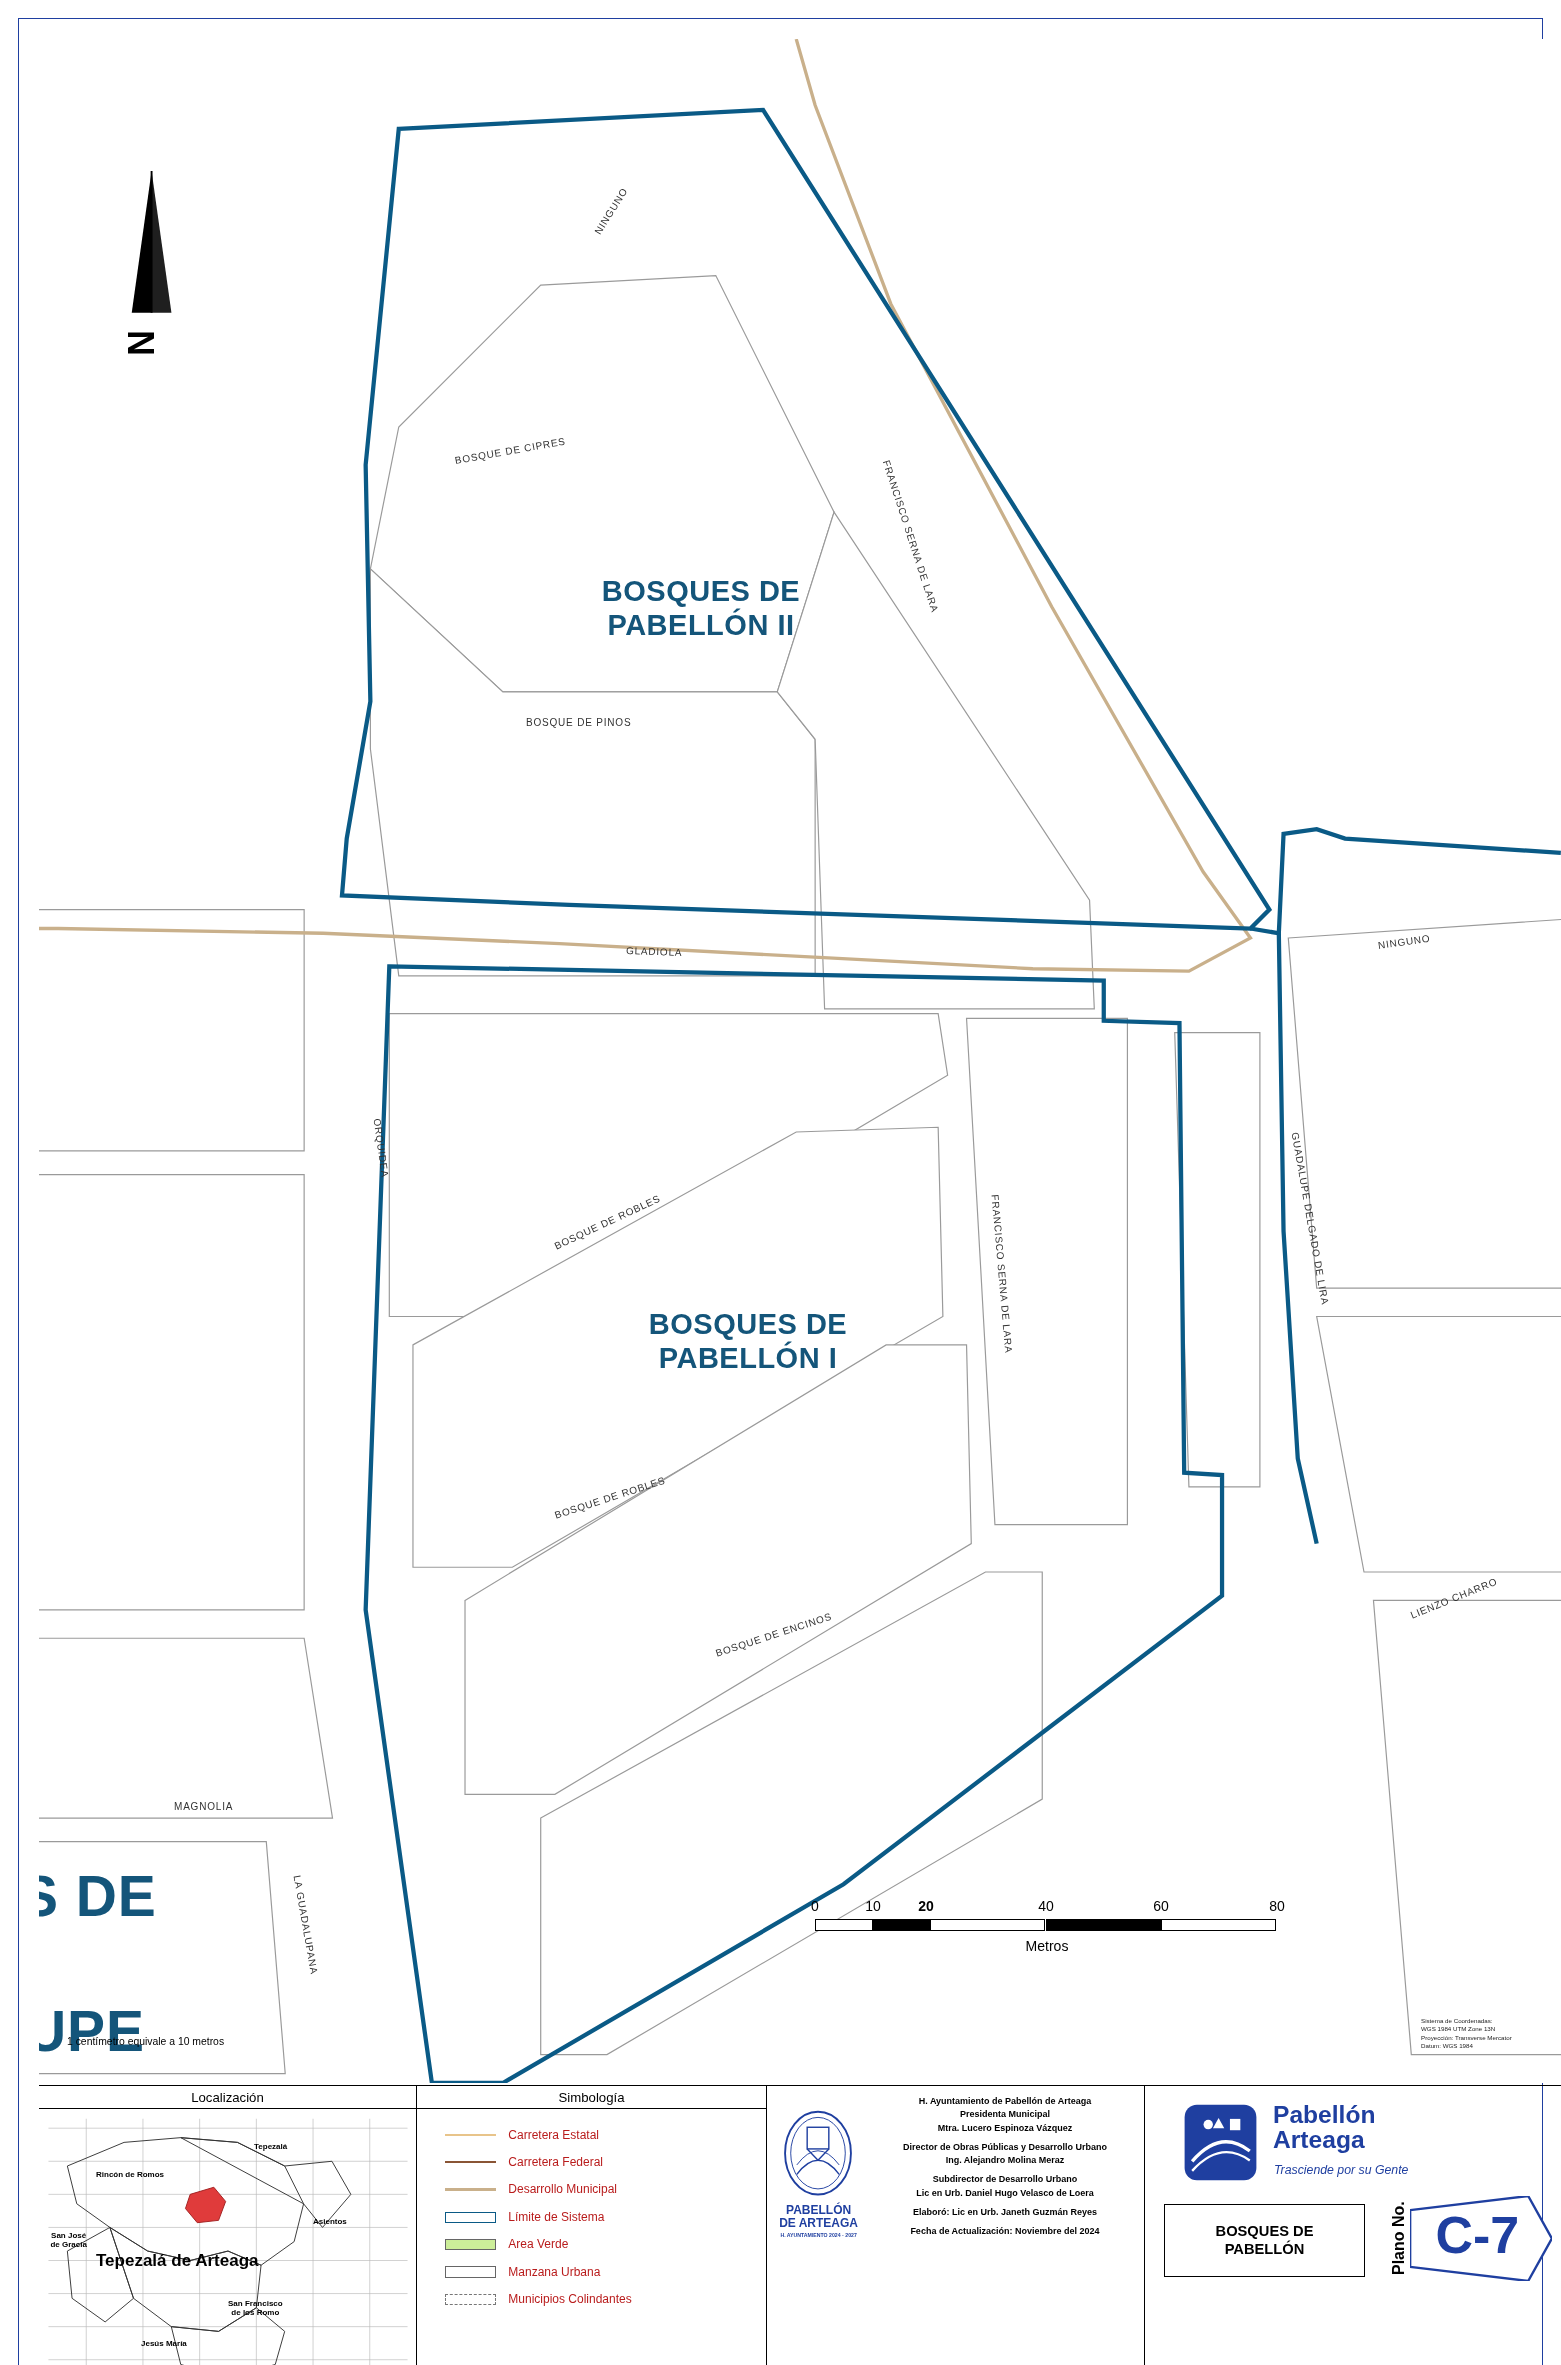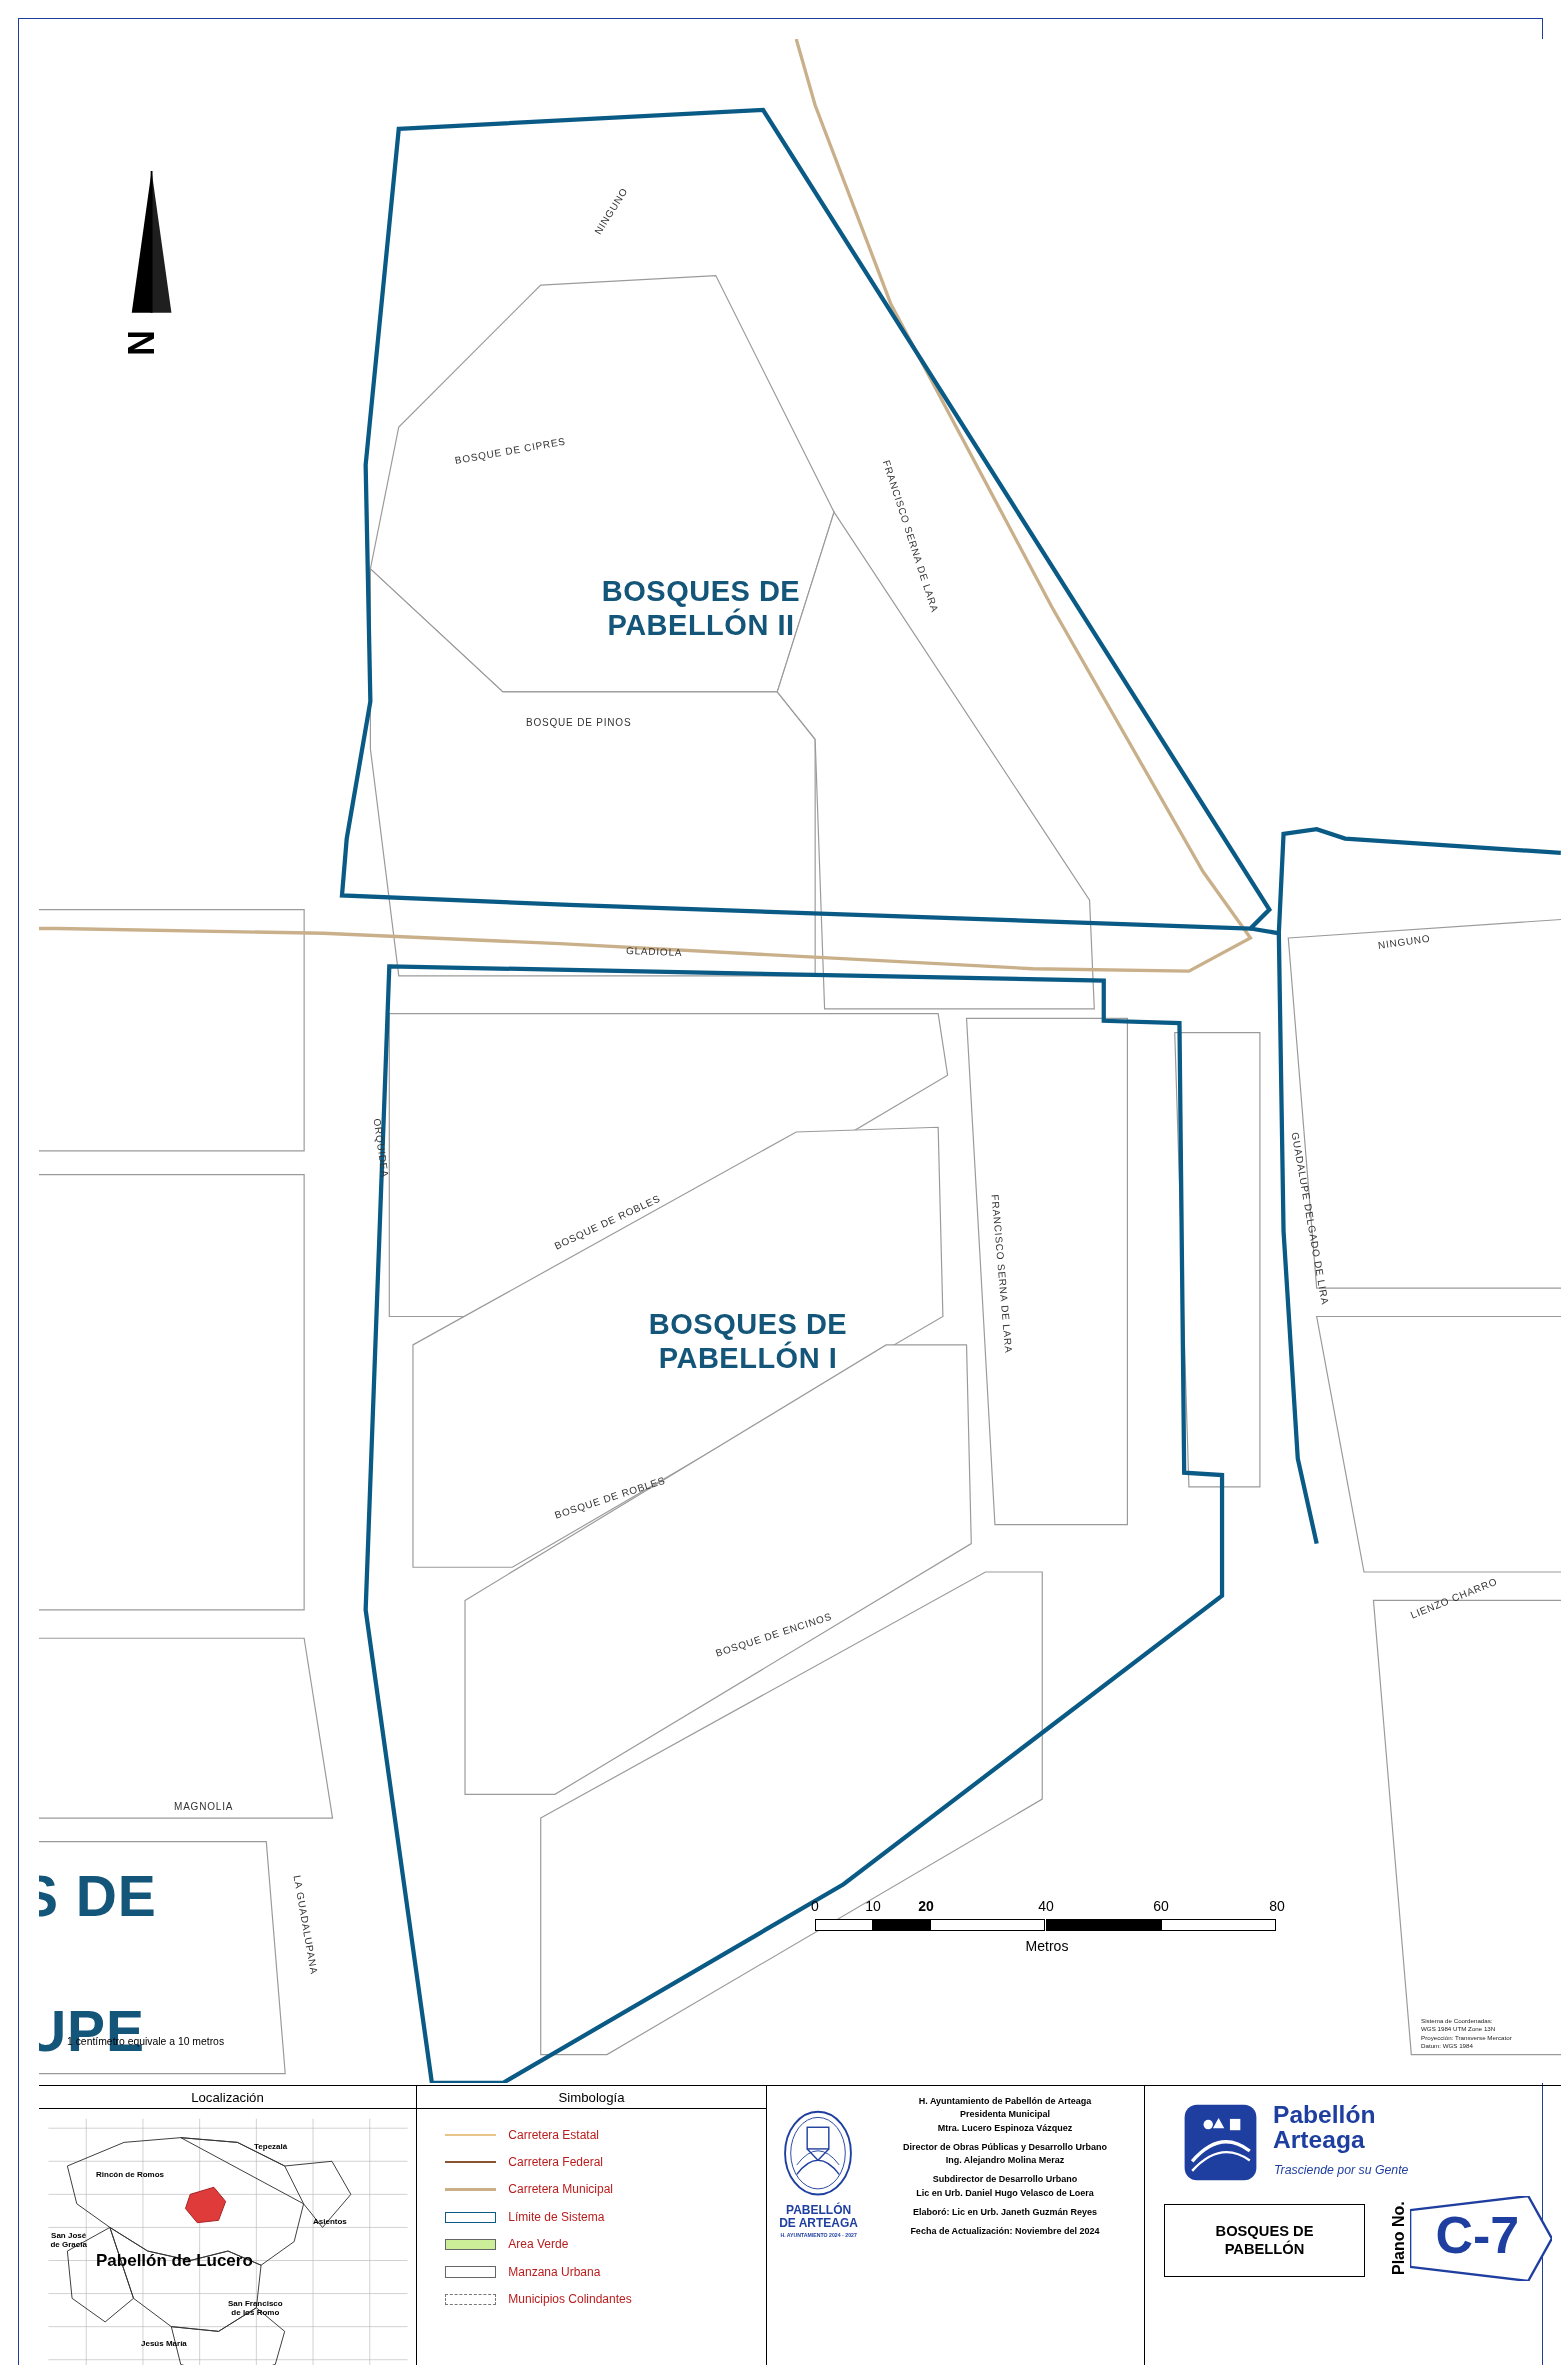--- a/index.html
+++ b/index.html
@@ -256,21 +256,21 @@
           </g>
           <g stroke="#333" stroke-width="2" fill="none">
             <path d="M60,120 L180,70 L300,60 L420,70 L520,120 L560,200 L540,280 L470,330 L400,300 L320,320 L230,300 L150,250 L80,200 Z"></path>
             <path d="M300,60 L420,70 L520,120 L620,110 L660,180 L600,250 L560,200 Z"></path>
             <path d="M150,250 L230,300 L320,320 L400,300 L470,330 L460,420 L380,470 L280,460 L200,400 Z"></path>
             <path d="M280,460 L380,470 L460,420 L520,470 L500,540 L400,570 L300,540 Z"></path>
             <path d="M150,250 L200,400 L140,450 L70,400 L60,300 Z"></path>
           </g>
           <path d="M320,180 L370,165 L395,195 L380,235 L335,240 L310,210 Z" fill="#e03b3b" stroke="#a02020" stroke-width="2"></path>
         </svg>
-        <div class="loc-title">Pabellón de Lucero</div>
+        <div class="loc-title">Tepezalá de Arteaga</div>
         <div class="loc-town" style="left:215px;top:33px;">Tepezalá</div>
         <div class="loc-town" style="left:57px;top:61px;">Rincón de Romos</div>
         <div class="loc-town" style="left:274px;top:108px;">Asientos</div>
         <div class="loc-town" style="left:11.4px;top:122px;white-space:pre-line;text-align:center;">San José
 de Gracia</div>
         <div class="loc-town" style="left:189px;top:190px;white-space:pre-line;text-align:center;">San Francisco
 de los Romo</div>
         <div class="loc-town" style="left:102px;top:230px;">Jesús María</div>
       </div>
     </div>
@@ -287,21 +287,21 @@
           <div class="legend-row">
             <div class="swatch" style="background: transparent;">
               <div style="position:absolute;left:0;top:4.3px;width:51px;height:2.4px;background:#8a5535;"></div>
             </div>
             <div class="legend-text">Carretera Federal</div>
           </div>
           <div class="legend-row">
             <div class="swatch" style="background: transparent;">
               <div style="position:absolute;left:0;top:4.3px;width:51px;height:2.4px;background:#c9b08b;"></div>
             </div>
-            <div class="legend-text">Carretera Municipal</div>
+            <div class="legend-text">Desarrollo Municipal</div>
           </div>
           <div class="legend-row">
             <div class="swatch">
               <div style="position:absolute;left:0;top:0;width:49px;height:9.5px;border:1.9px solid #0a5a86;"></div>
             </div>
             <div class="legend-text">Límite de Sistema</div>
           </div>
           <div class="legend-row">
             <div class="swatch">
               <div style="position:absolute;left:0;top:0;width:49px;height:9.5px;background:#ccee99;border:0.7px solid #666;"></div>

